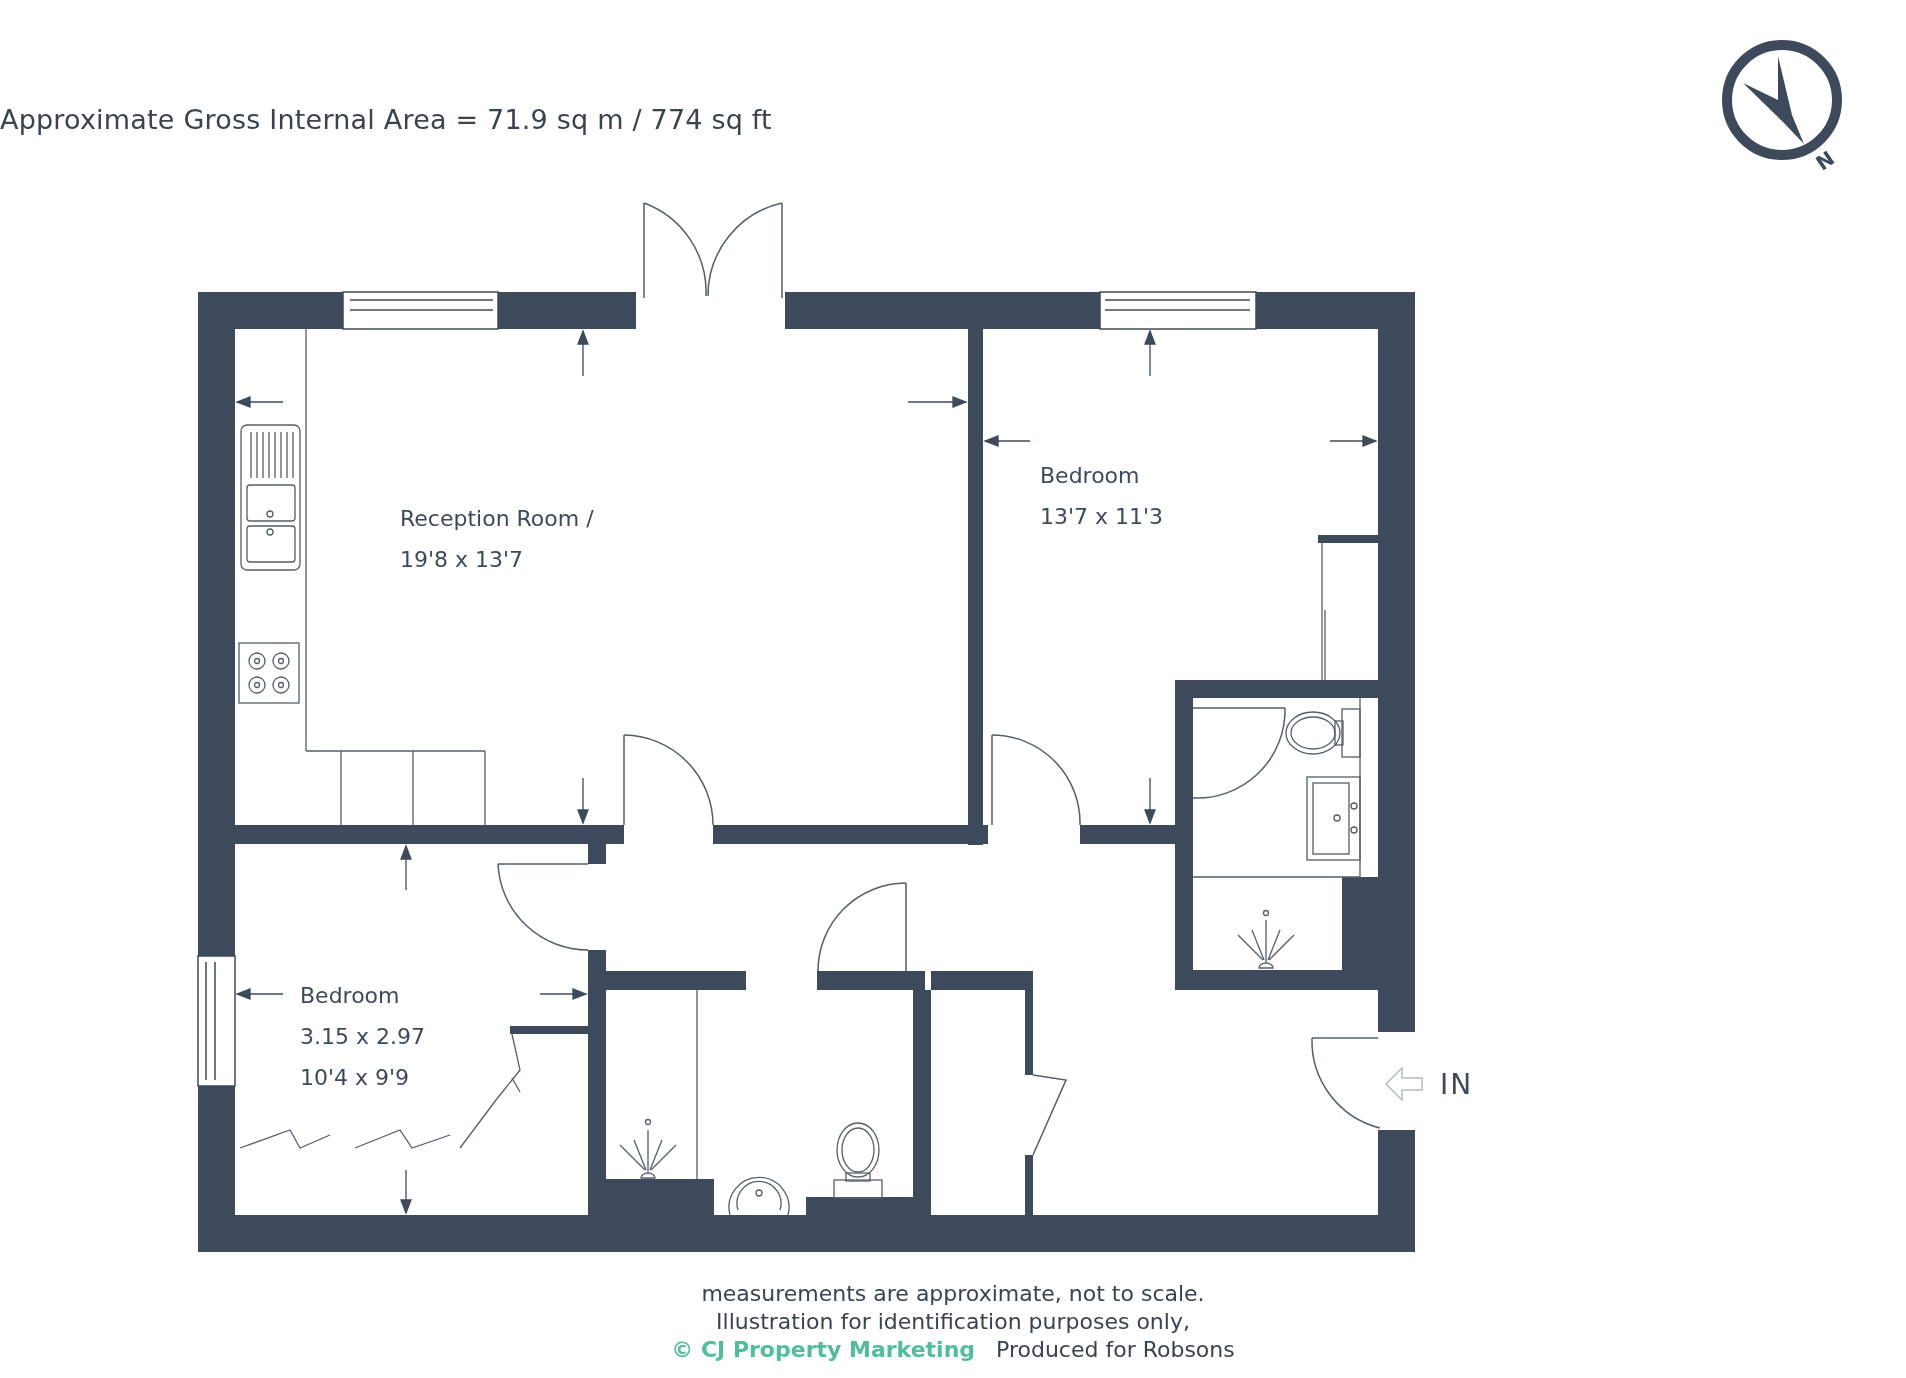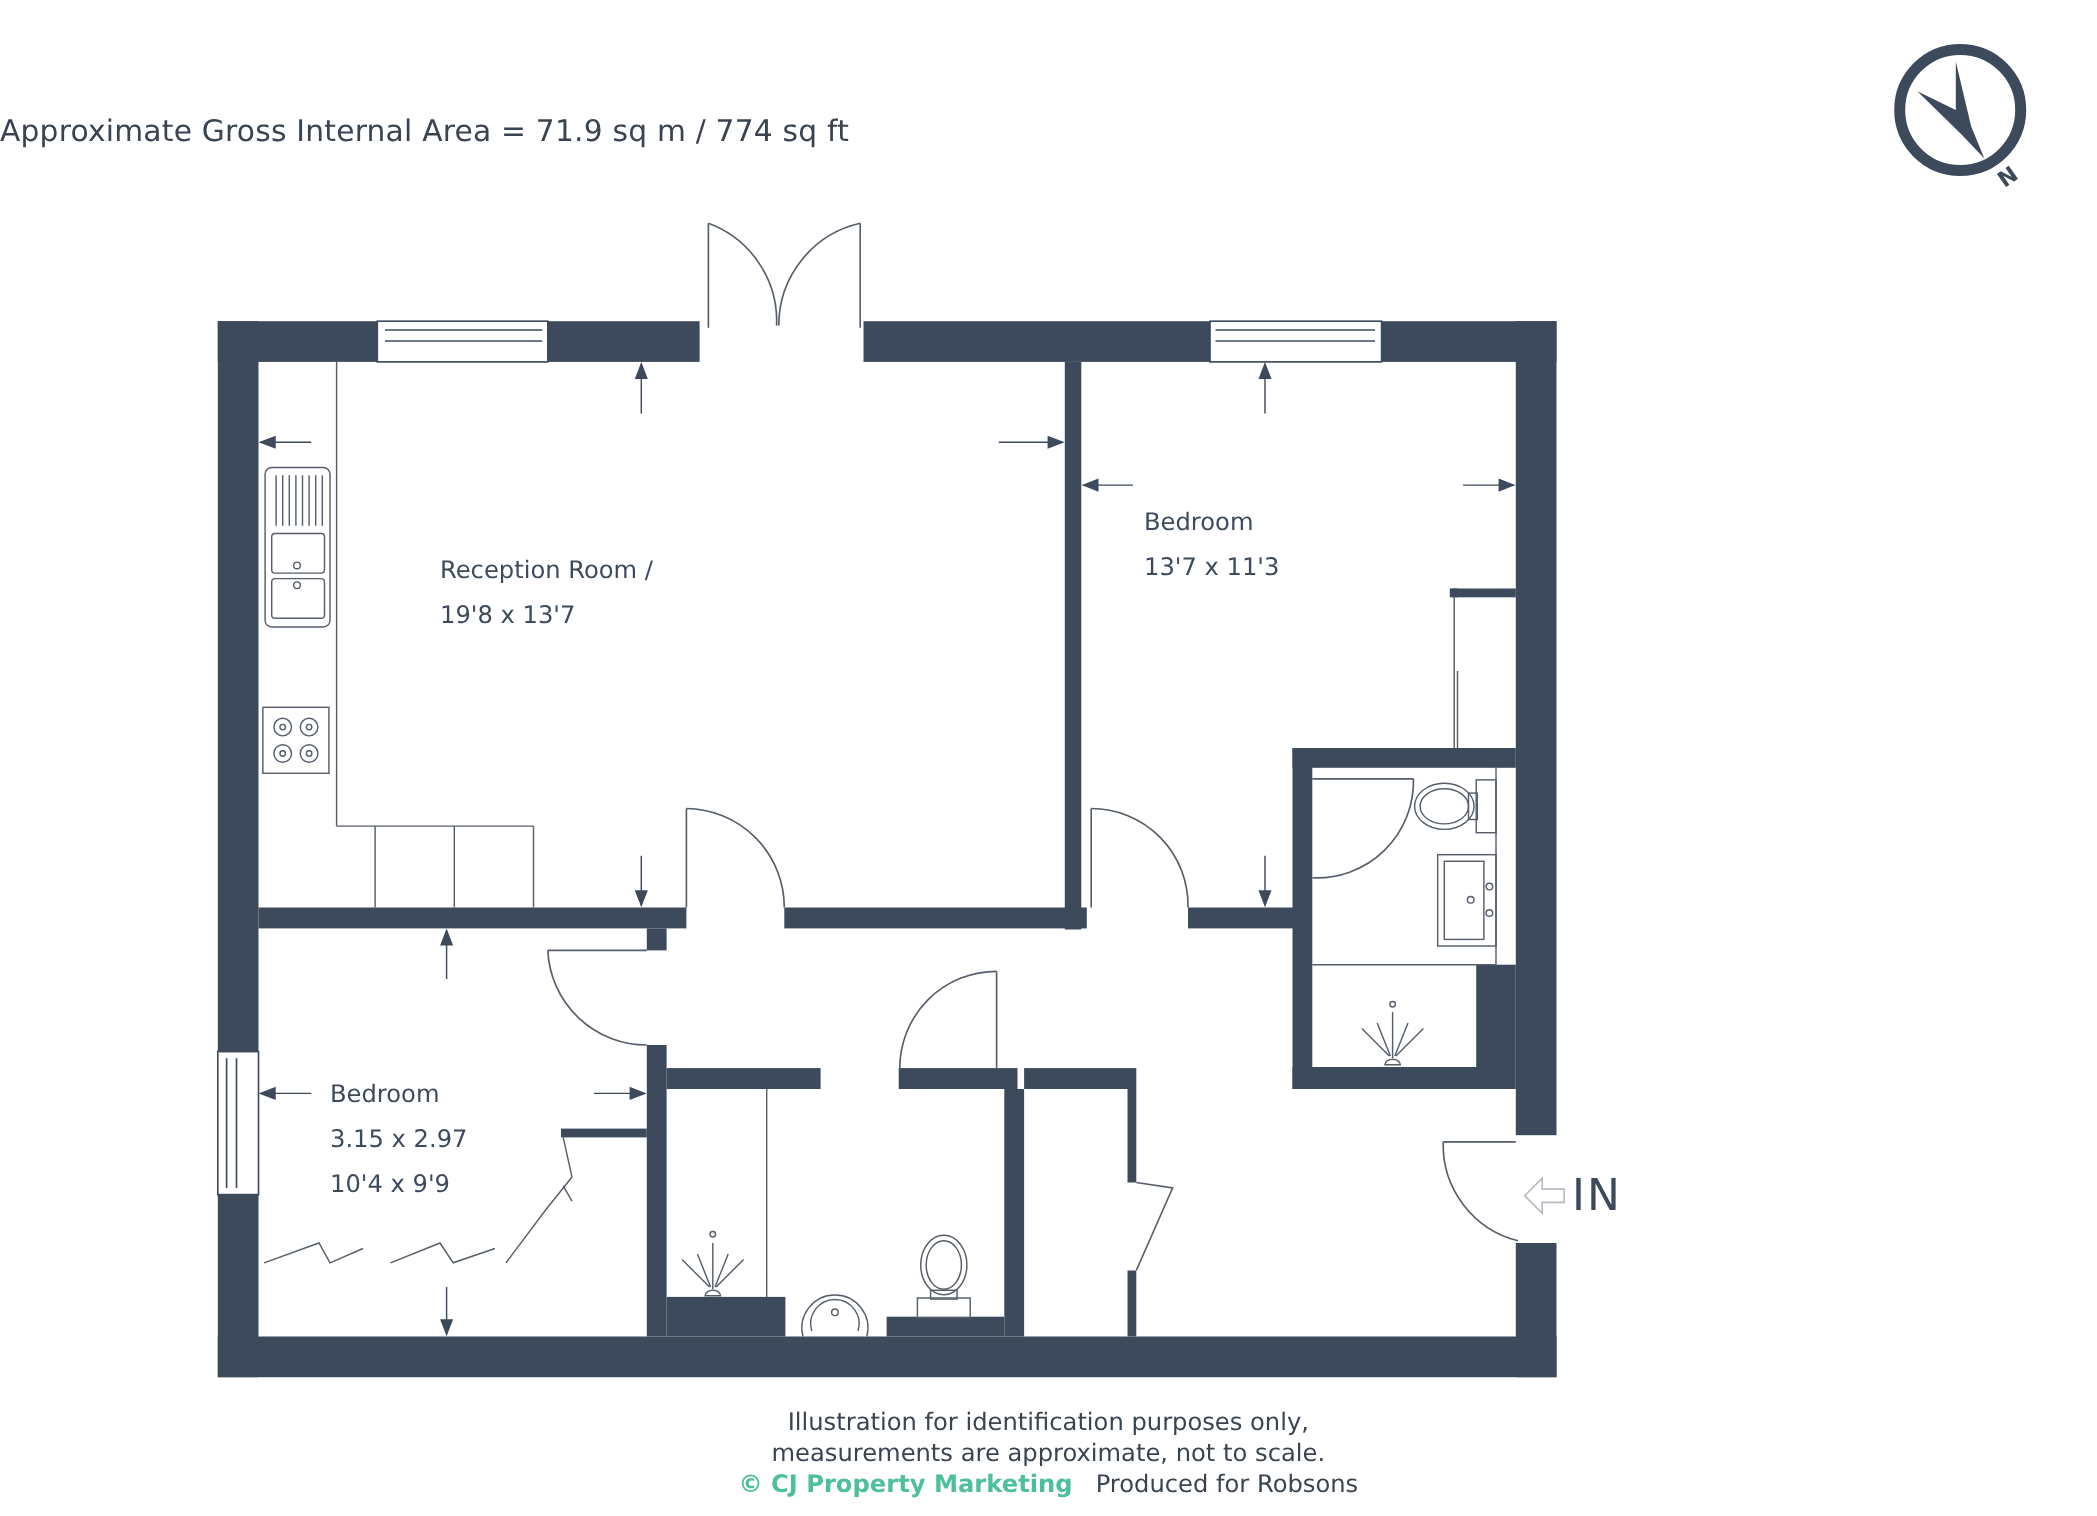--- a/index.html
+++ b/index.html
@@ -5,21 +5,21 @@
   html, body { margin:0; padding:0; background:#ffffff; }
   body { width:1906px; height:1378px; position:relative; overflow:hidden;
          font-family:"DejaVu Sans", "Liberation Sans", sans-serif; color:#3d4a5c; }
   .area-title { position:absolute; left:0; width:1906px; top:104px; 
                 font-size:27px; color:#3a4350; letter-spacing:0.2px; }
   .compass { position:absolute; left:1720px; top:38px; width:140px; height:140px; }
   .plan { position:absolute; left:0; top:0; width:1906px; height:1378px; }
   .room-label { position:absolute; text-align:left; font-size:22px; line-height:41px; color:#3d4a5c; }
   .entrance { position:absolute; left:1382px; top:1064px; display:flex; align-items:center; }
   .entrance .in-arrow { width:46px; height:40px; }
-  .entrance .in-text { font-size:40px; color:#3d4a5c; letter-spacing:2px; margin-left:1px; }
+  .entrance .in-text { font-size:28px; color:#3d4a5c; letter-spacing:2px; margin-left:12px; }
   .footer { position:absolute; left:0; width:1906px; top:1280px; text-align:center; font-size:22px; line-height:28px; color:#3a4350; }
   .footer .brand { color:#4dbf9d; font-weight:bold; }
 </style>
 </head>
 <body>
 
 <div class="area-title">Approximate Gross Internal Area = 71.9 sq m / 774 sq ft</div>
 
 <svg class="compass" viewBox="0 0 140 140">
   <circle cx="62" cy="62" r="55" fill="none" stroke="#3d4a5c" stroke-width="10"></circle>
@@ -249,20 +249,20 @@
 </div>
 
 <div class="entrance">
   <svg class="in-arrow" viewBox="0 0 46 40">
     <path d="M20,4 L4,20 L20,36 L20,26 L40,26 L40,14 L20,14 Z" fill="none" stroke="#b7bcc4" stroke-width="1.5"></path>
   </svg>
   <span class="in-text">IN</span>
 </div>
 
 <div class="footer">
+  <div>measurements are approximate, not to scale.</div>
   <div>Illustration for identification purposes only,</div>
-  <div>measurements are approximate, not to scale.</div>
   <div>
     <span class="brand">© CJ Property Marketing</span>
     &nbsp;
     <span>Produced for Robsons</span>
   </div>
 </div>
 
 </body></html>

